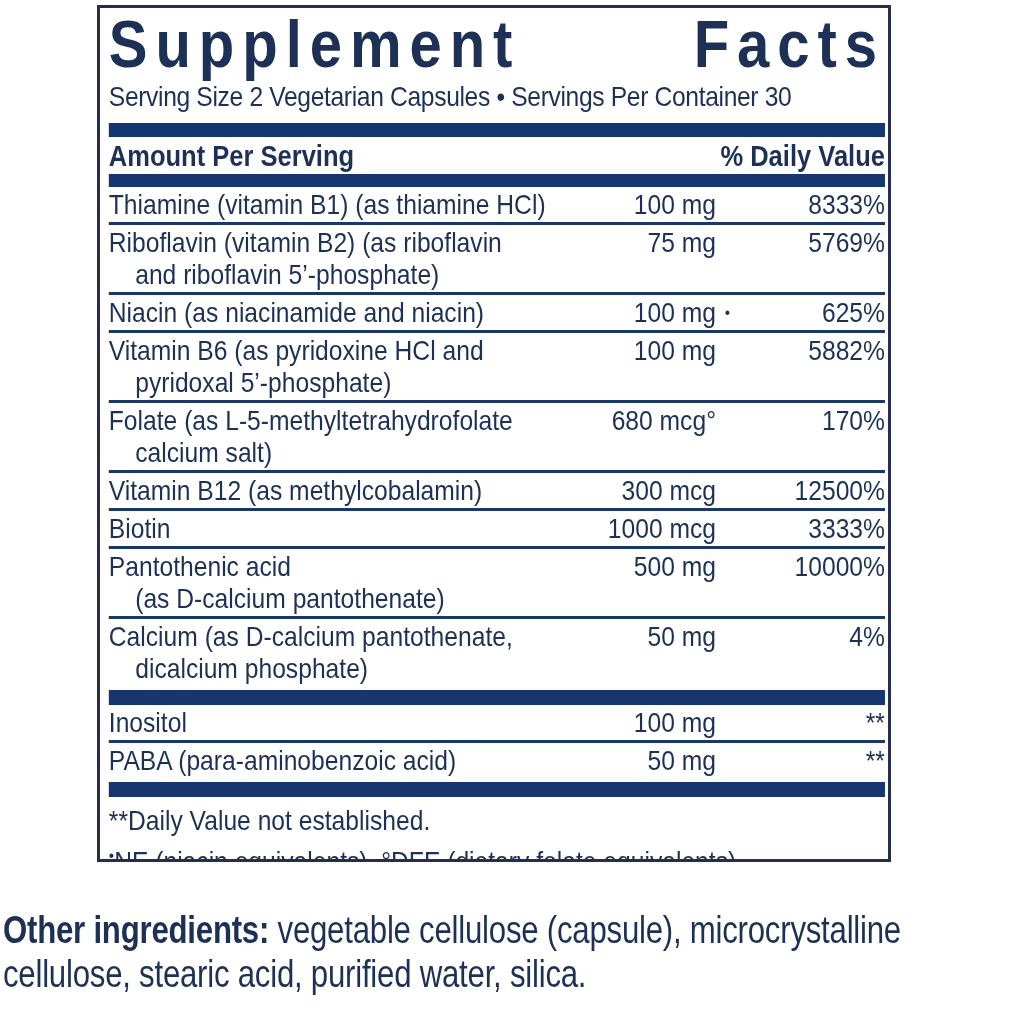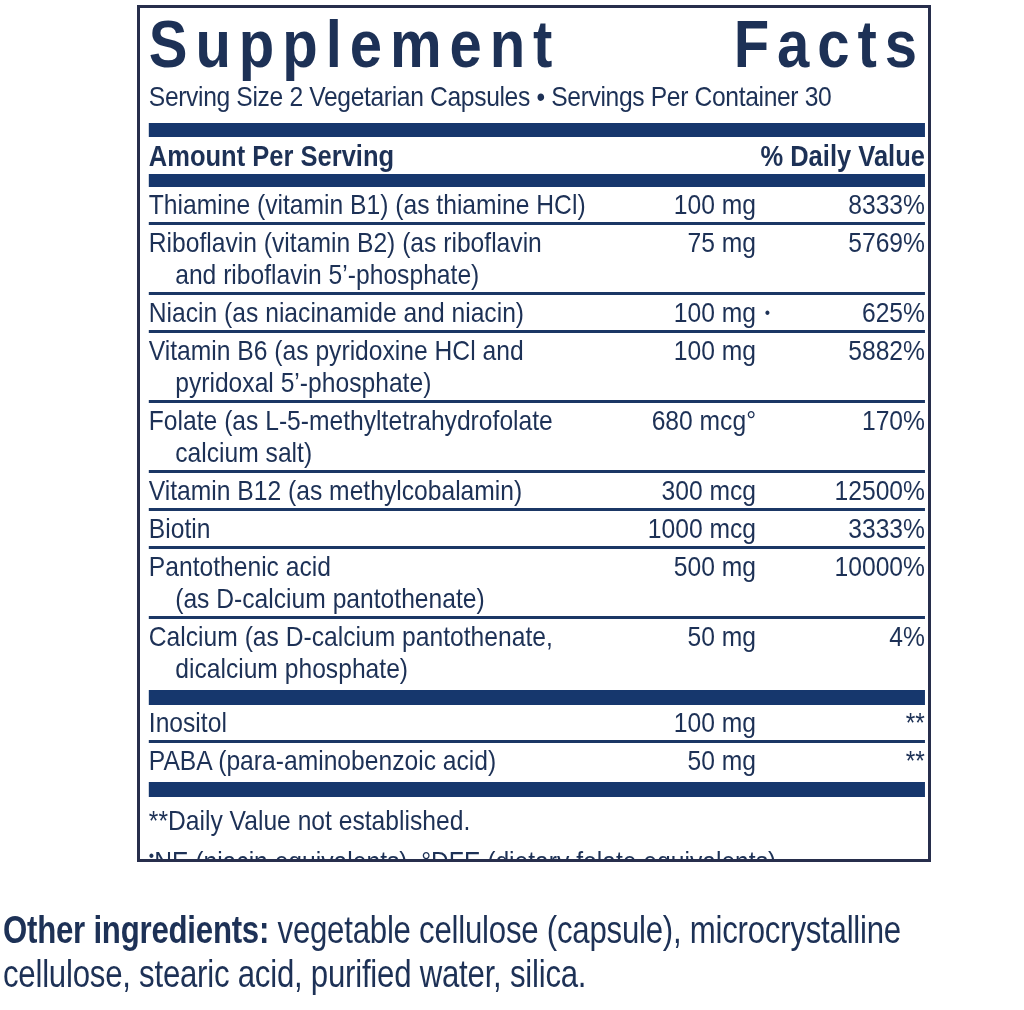--- a/index.html
+++ b/index.html
@@ -6,21 +6,21 @@
     --navy-text:#1d3156;
     --navy-bar:#16376d;
     --navy-line:#1b3765;
     --border:#272e4c;
   }
   *{margin:0;padding:0;box-sizing:border-box;}
   html,body{width:1024px;height:1010px;background:#ffffff;overflow:hidden;
     font-family:"Liberation Sans",sans-serif;color:var(--navy-text);}
   .panel{
     position:absolute;left:97px;top:5px;width:794px;height:857px;
-    border:3px solid var(--border);background:#fff;overflow:hidden;margin-left:40px;
+    border:3px solid var(--border);background:#fff;overflow:hidden;
   }
   .scale{
     width:902px;transform:scaleX(0.88);transform-origin:0 0;
     padding:0 10px;
   }
   .title{
     display:flex;justify-content:space-between;align-items:baseline;
     font-size:66px;line-height:66px;font-weight:bold;margin-top:3px;
     letter-spacing:9px;white-space:nowrap;
   }

